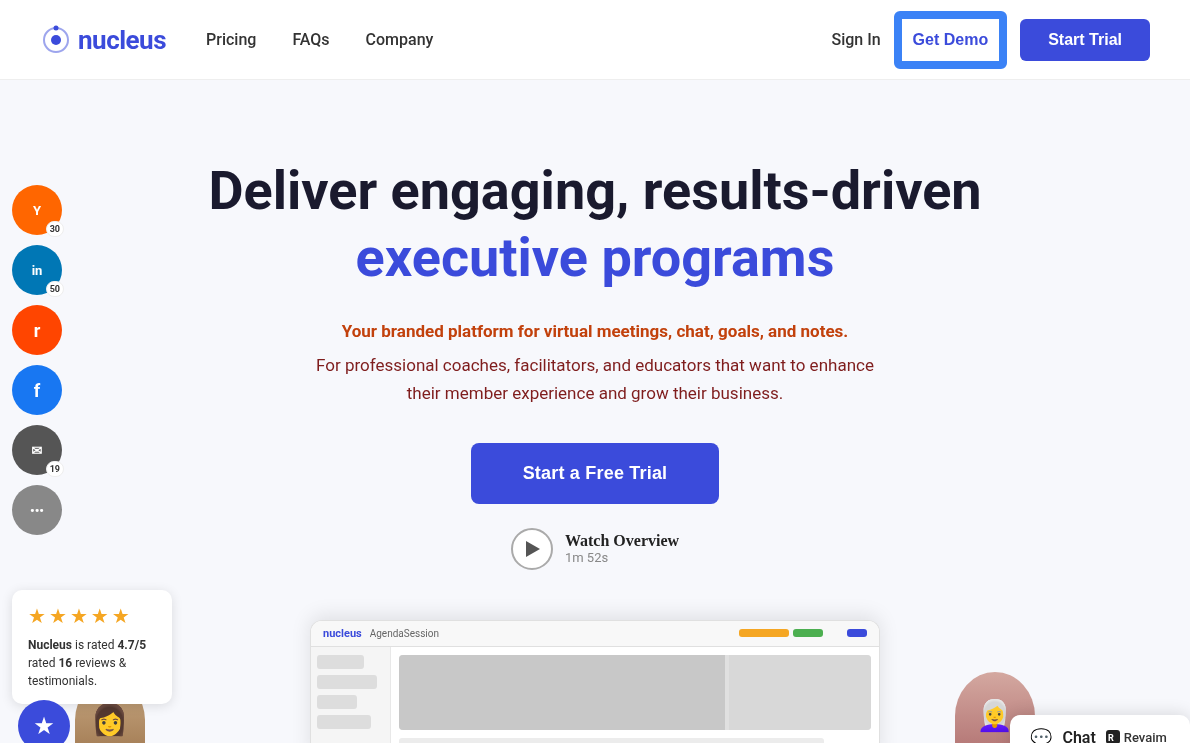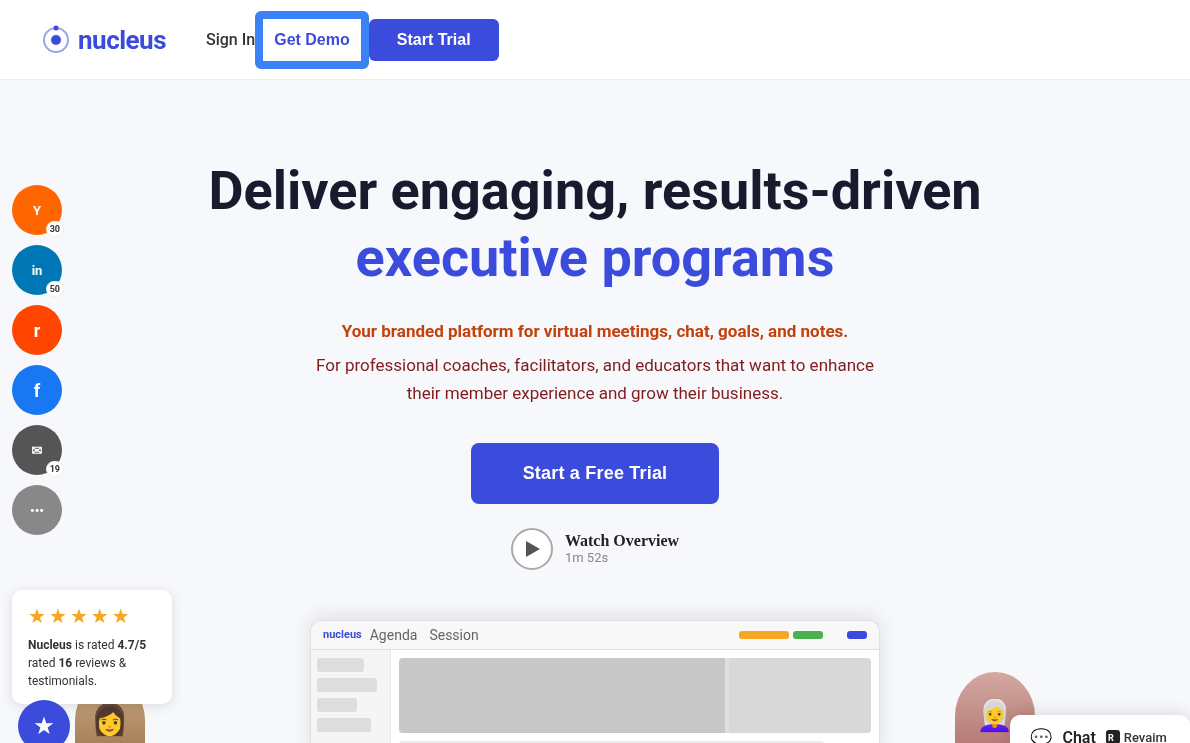--- a/index.html
+++ b/index.html
@@ -41,21 +41,21 @@
     .nav-link {
       font-size: 16px;
       color: #333;
       text-decoration: none;
       font-weight: 500;
       cursor: pointer;
     }
     .nav-right {
       display: flex;
       align-items: center;
-      gap: 0;
+      gap: 13px;
     }
     .sign-in-link {
       font-size: 16px;
       color: #333;
       text-decoration: none;
       cursor: pointer;
       font-weight: 500;
     }
     .get-demo-btn {
       padding: 12px 11px;
@@ -273,22 +273,21 @@
       align-items: center;
       gap: 8px;
     }
     .screen-logo-text {
       font-size: 11px;
       color: #3b4bdb;
       font-weight: 700;
     }
     .screen-tabs {
       display: flex;
-      gap: 12px;
-      font-size: 14px;
+      font-size: 10px;
       color: #666;
     }
     .screen-controls {
       margin-left: auto;
       display: flex;
       gap: 4px;
     }
     .ctrl-dot {
       width: 8px;
       height: 8px;
@@ -451,20 +450,25 @@
 </div>
 
 <nav class="navbar">
   <div class="navbar-logo">
     <svg class="logo-icon-svg" viewBox="0 0 32 32" fill="none" xmlns="http://www.w3.org/2000/svg">
       <circle cx="16" cy="16" r="5" fill="#3b4bdb"></circle>
       <circle cx="16" cy="16" r="12" stroke="#3b4bdb" stroke-width="2" fill="none" opacity="0.5"></circle>
       <circle cx="16" cy="4" r="2.5" fill="#3b4bdb"></circle>
     </svg>
     <span class="logo-text">nucleus</span>
+  </div>
+  <div class="nav-links">
+    <a class="nav-link">Pricing</a>
+    <a class="nav-link">FAQs</a>
+    <a class="nav-link">Company</a>
   </div>
   <div class="nav-right">
     <a class="sign-in-link">Sign In</a>
     <button class="get-demo-btn">Get Demo</button>
     <button class="start-trial-btn">Start Trial</button>
   </div>
 </nav>
 
 <section class="hero">
   <h1>

